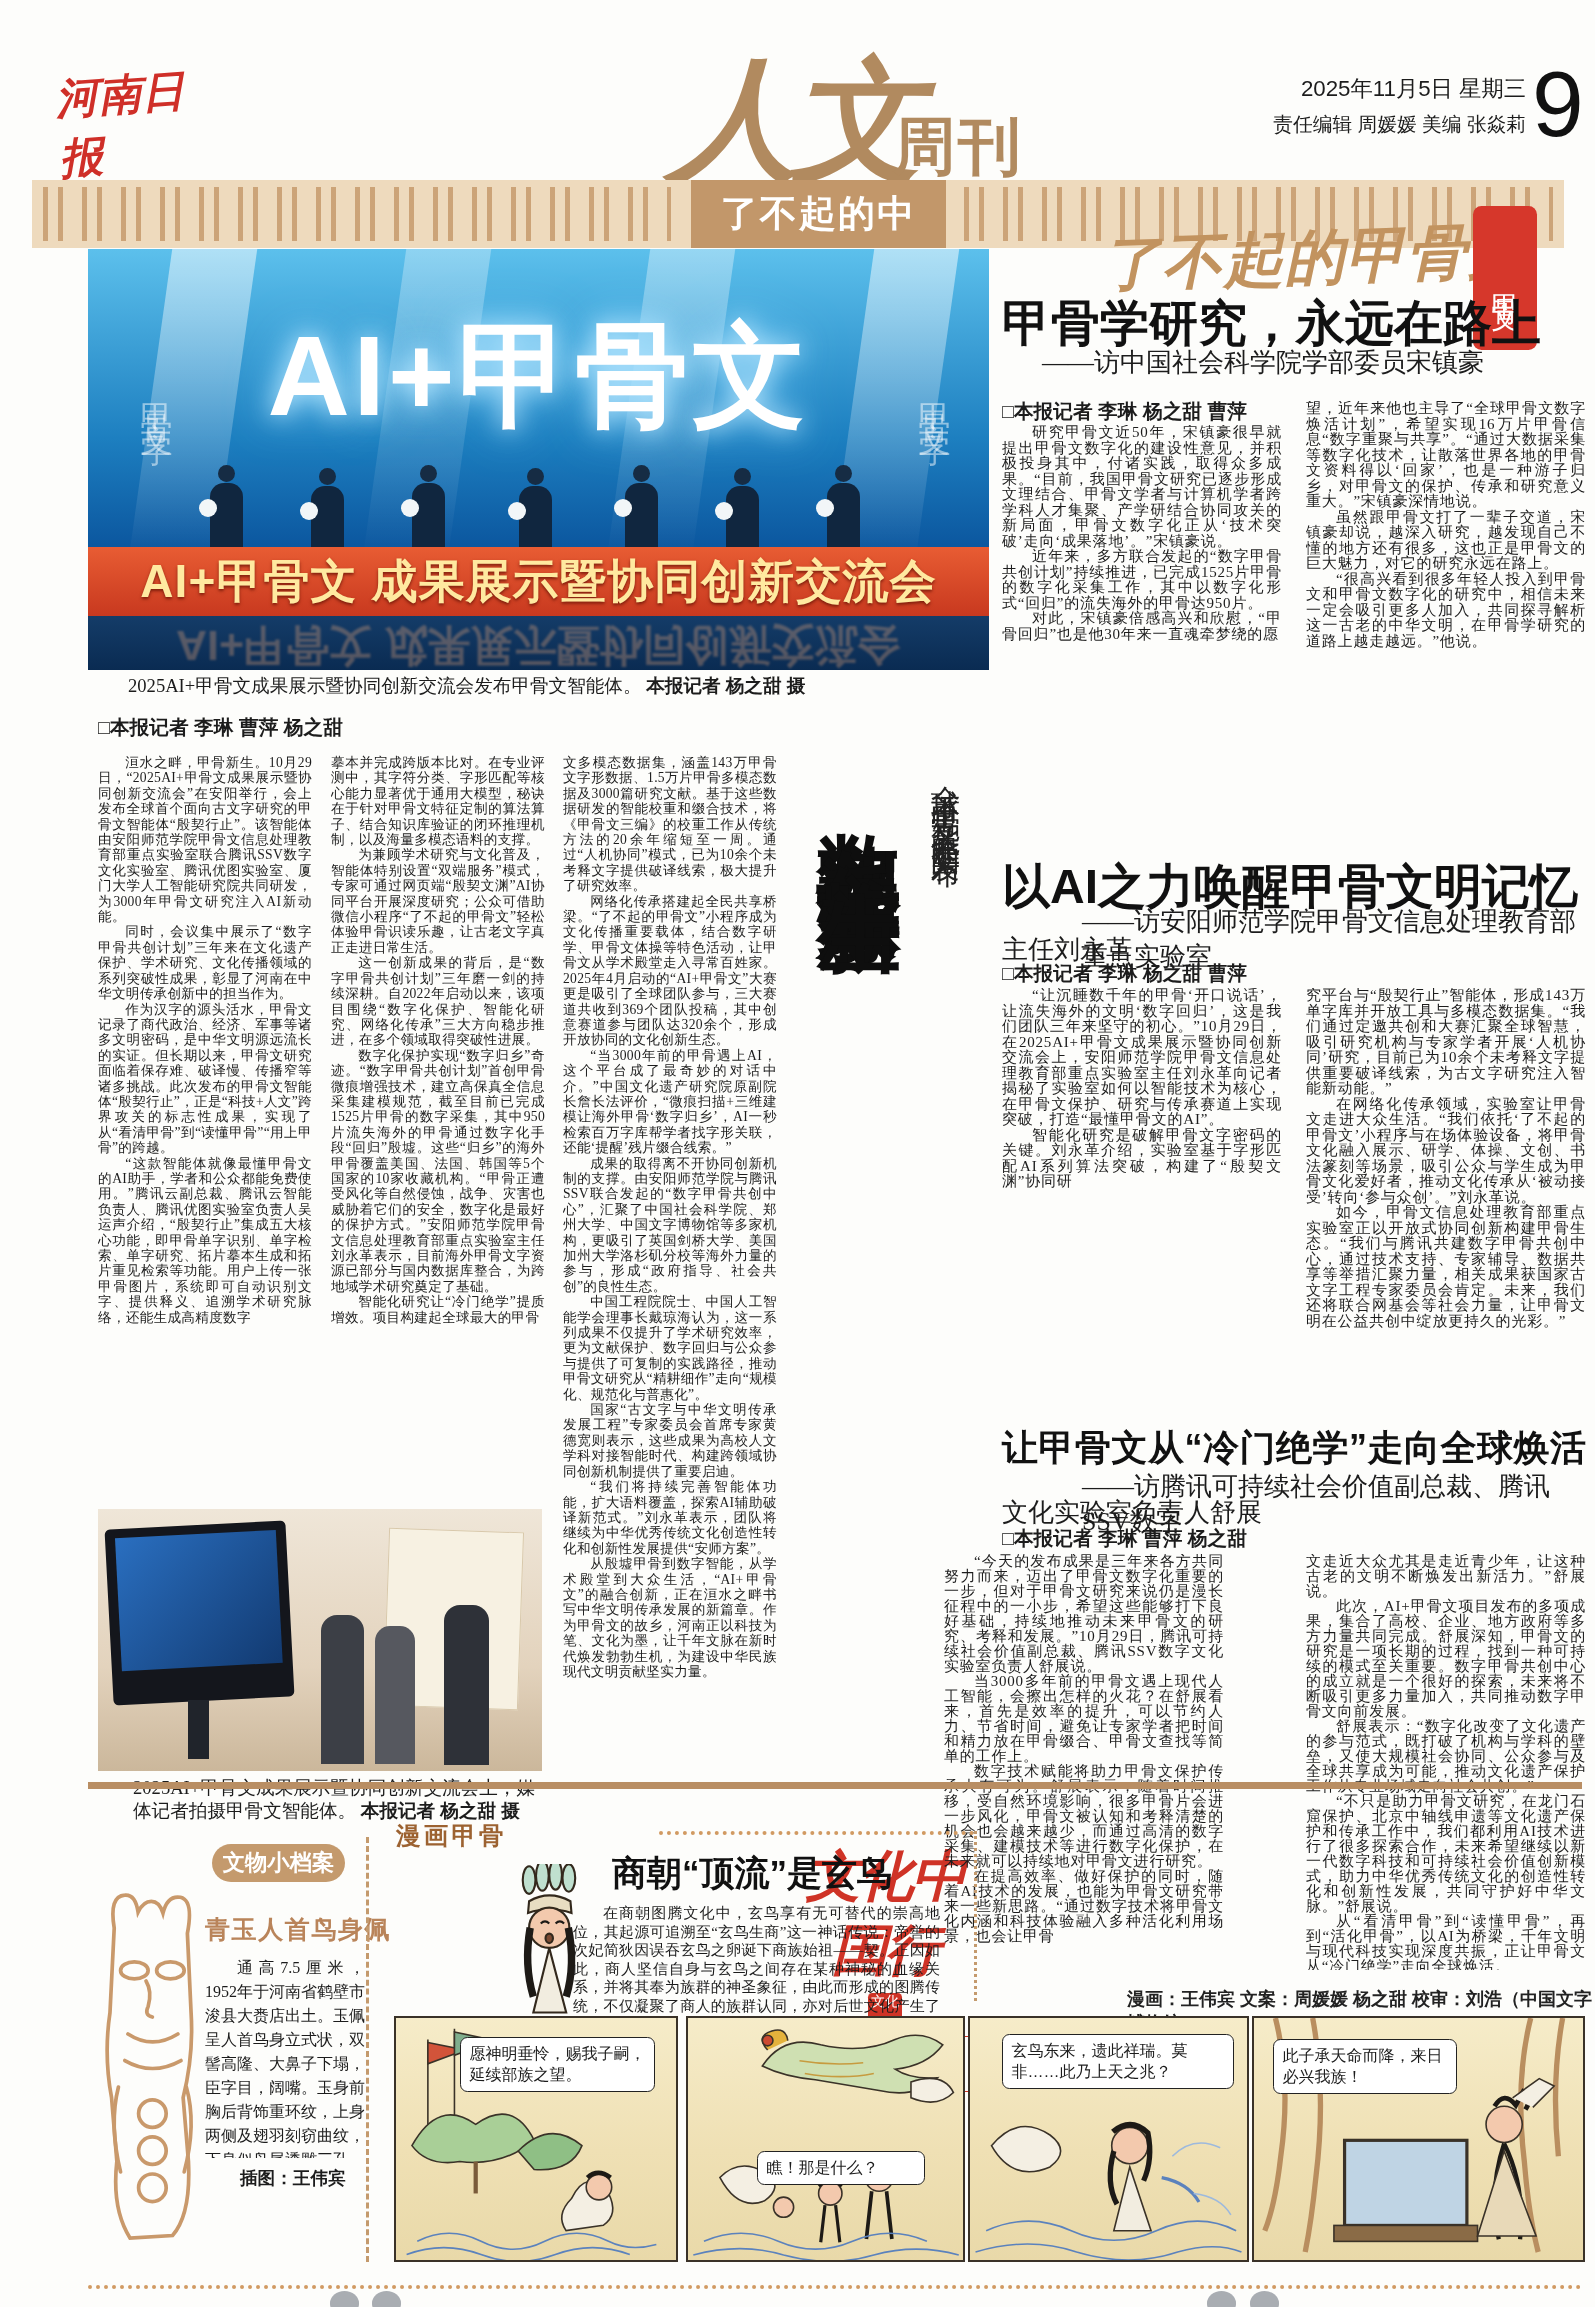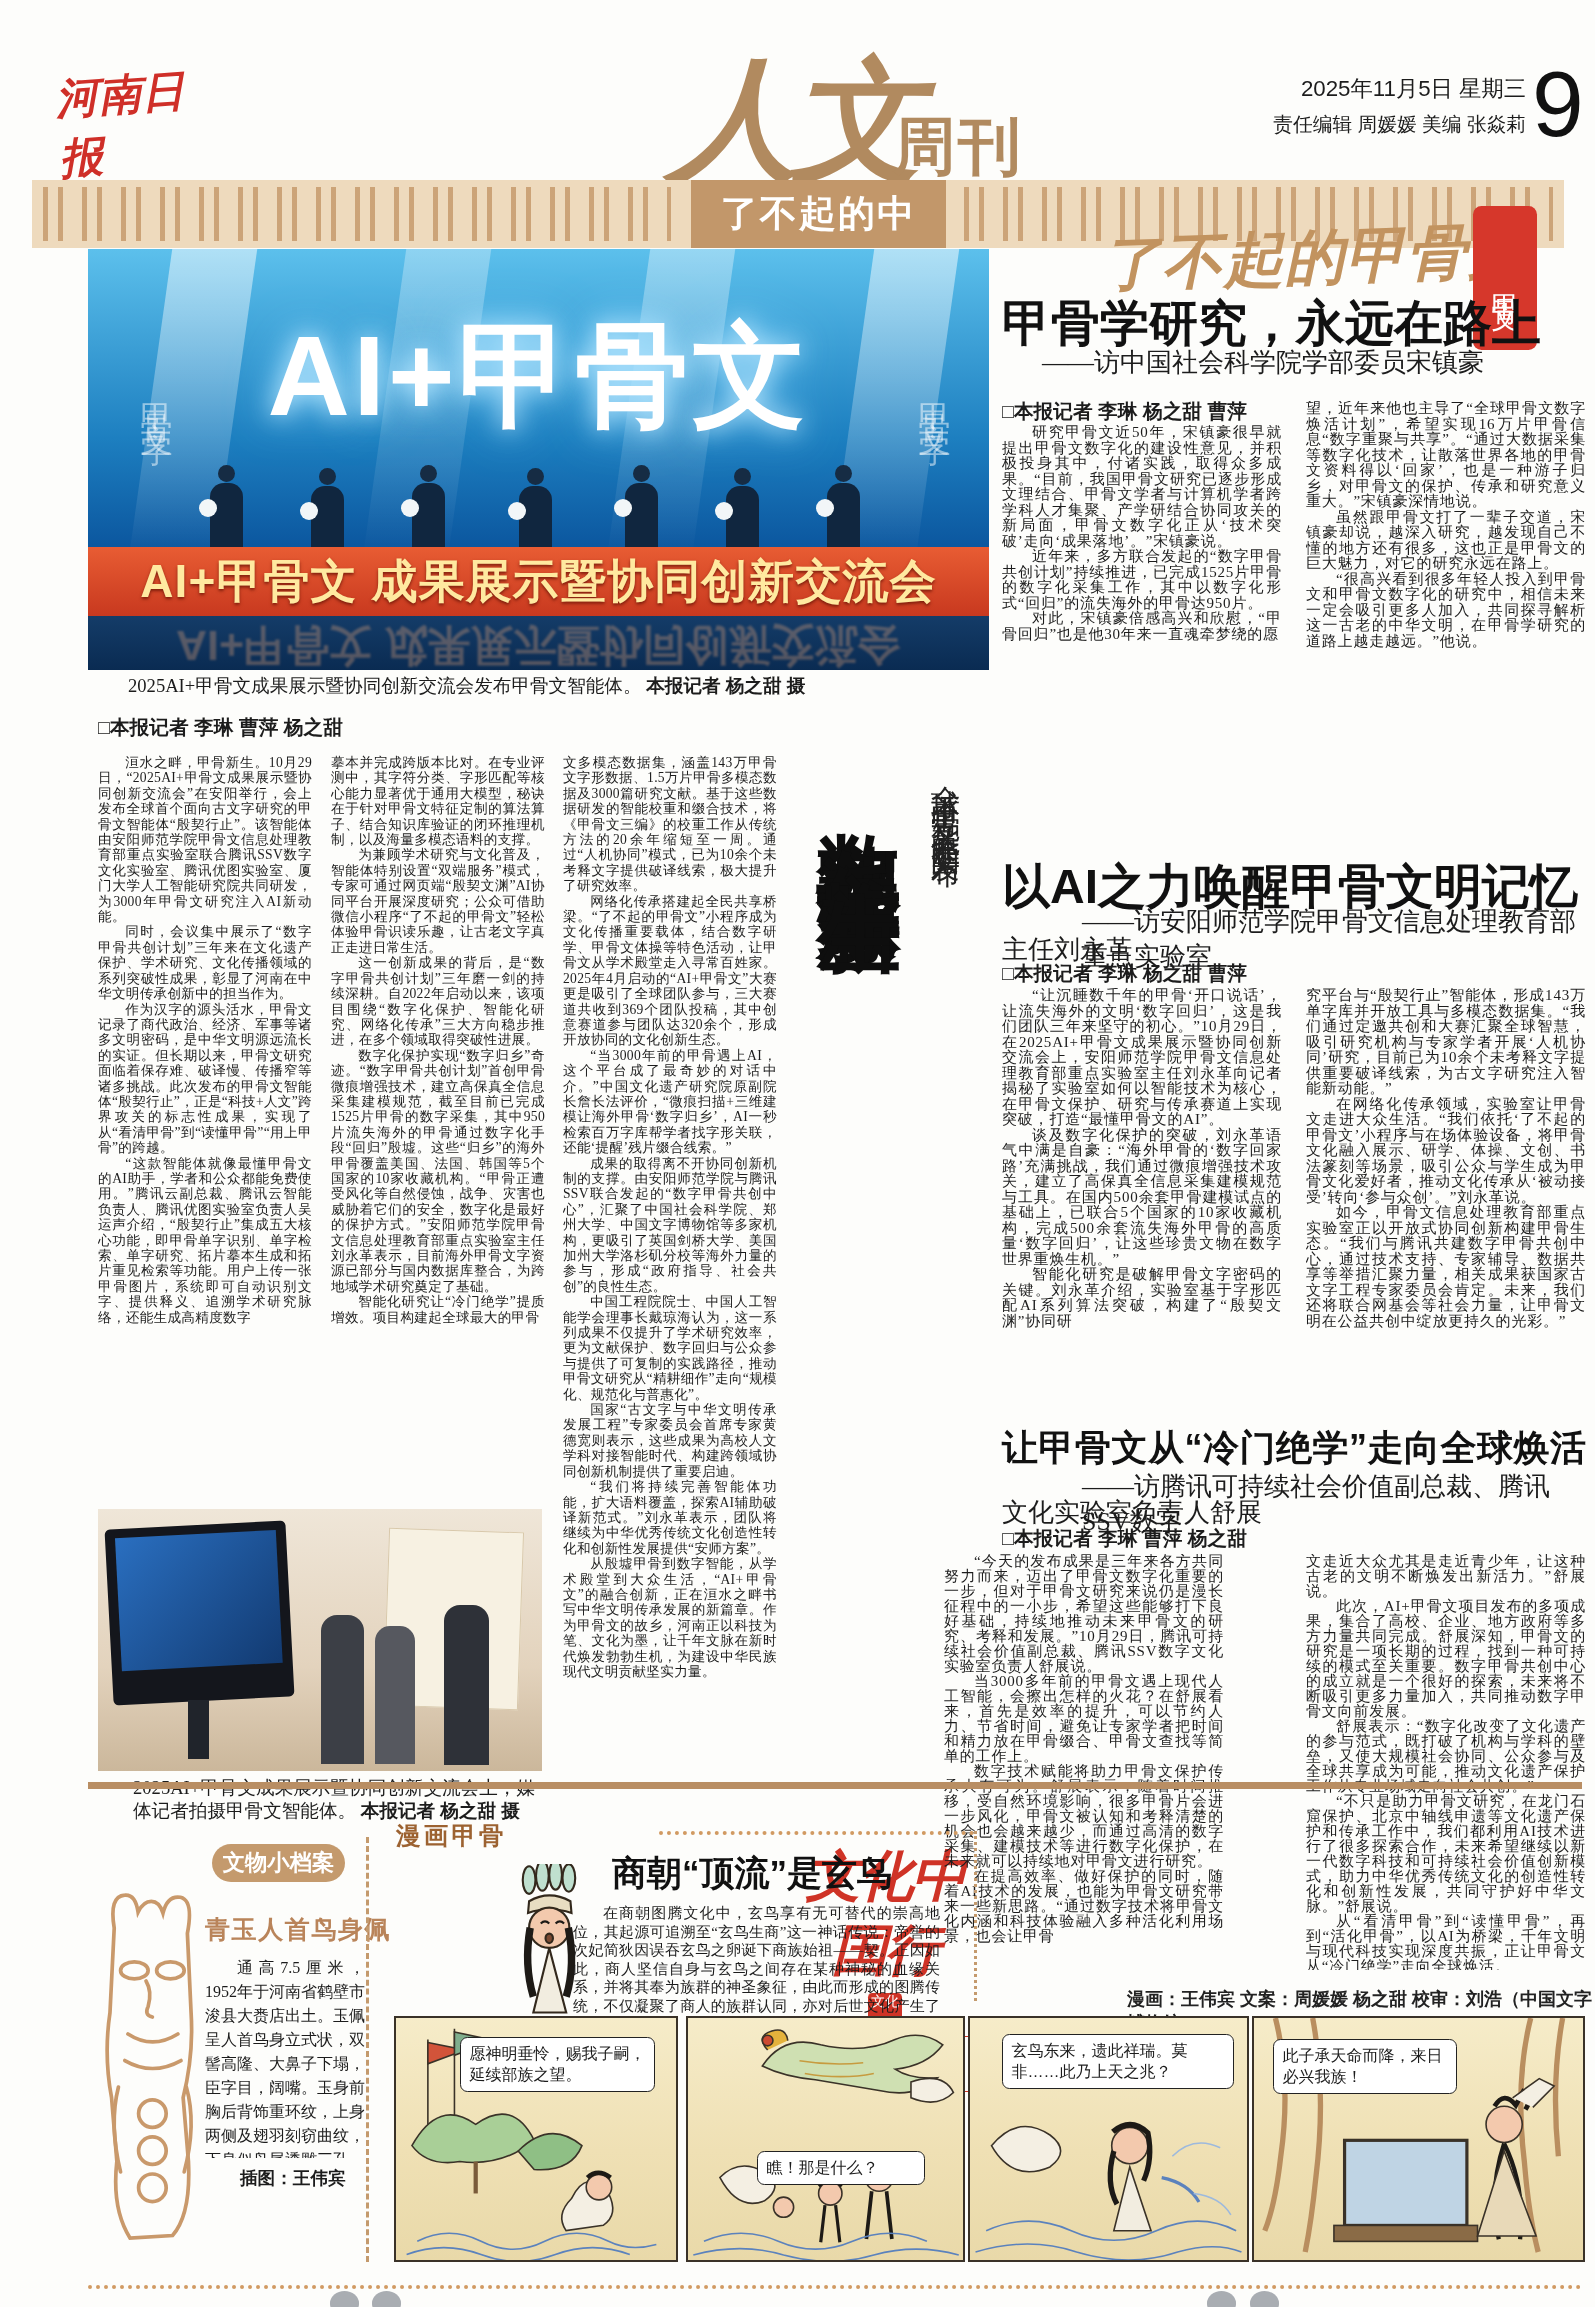--- a/index.html
+++ b/index.html
@@ -223,21 +223,20 @@
       <p>虽然跟甲骨文打了一辈子交道，宋镇豪却说，越深入研究，越发现自己不懂的地方还有很多，这也正是甲骨文的巨大魅力，对它的研究永远在路上。</p>
       <p>“很高兴看到很多年轻人投入到甲骨文和甲骨文数字化的研究中，相信未来一定会吸引更多人加入，共同探寻解析这一古老的中华文明，在甲骨学研究的道路上越走越远。”他说。</p>
     </div>
 
   <div class="abs r-head" style="left:1002px;top:855px;font-size:48px;">以AI之力唤醒甲骨文明记忆</div>
   <div class="abs r-sub" style="left:1082px;top:904px;">——访安阳师范学院甲骨文信息处理教育部重点实验室</div>
   <div class="abs r-sub" style="left:1002px;top:932px;">主任刘永革</div>
   <div class="abs byline" style="left:1002px;top:960px;">□本报记者 李琳 杨之甜 曹萍</div>
   <div class="abs bodycol r-col" style="left:1002px;top:988px;height:479px;">
       <p>“让沉睡数千年的甲骨‘开口说话’，让流失海外的文明‘数字回归’，这是我们团队三年来坚守的初心。”10月29日，在2025AI+甲骨文成果展示暨协同创新交流会上，安阳师范学院甲骨文信息处理教育部重点实验室主任刘永革向记者揭秘了实验室如何以智能技术为核心，在甲骨文保护、研究与传承赛道上实现突破，打造“最懂甲骨文的AI”。</p>
-      <p>谈及数字化保护的突破，刘永革语气中满是自豪：“海外甲骨的‘数字回家路’充满挑战，我们通过微痕增强技术攻关，建立了高保真全信息采集建模规范与工具。在国内500余套甲骨建模试点的基础上，已联合5个国家的10家收藏机构，完成500余套流失海外甲骨的高质量‘数字回归’，让这些珍贵文物在数字世界重焕生机。”</p>
       <p>智能化研究是破解甲骨文字密码的关键。刘永革介绍，实验室基于字形匹配AI系列算法突破，构建了“殷契文渊”协同研</p>
     </div>
   <div class="abs bodycol r-col cont-first" style="left:1306px;top:988px;height:479px;">
       <p>究平台与“殷契行止”智能体，形成143万单字库并开放工具与多模态数据集。“我们通过定邀共创和大赛汇聚全球智慧，吸引研究机构与专家学者开展‘人机协同’研究，目前已为10余个未考释文字提供重要破译线索，为古文字研究注入智能新动能。”</p>
       <p>在网络化传承领域，实验室让甲骨文走进大众生活。“我们依托‘了不起的甲骨文’小程序与在场体验设备，将甲骨文化融入展示、研学、体操、文创、书法篆刻等场景，吸引公众与学生成为甲骨文化爱好者，推动文化传承从‘被动接受’转向‘参与众创’。”刘永革说。</p>
       <p>如今，甲骨文信息处理教育部重点实验室正以开放式协同创新构建甲骨生态。“我们与腾讯共建数字甲骨共创中心，通过技术支持、专家辅导、数据共享等举措汇聚力量，相关成果获国家古文字工程专家委员会肯定。未来，我们还将联合网基会等社会力量，让甲骨文明在公益共创中绽放更持久的光彩。”</p>
     </div>
 
   <div class="abs r-head" style="left:1002px;top:1424px;font-size:36px;letter-spacing:0.5px;">让甲骨文从“冷门绝学”走向全球焕活</div>
   <div class="abs r-sub" style="left:1082px;top:1469px;">——访腾讯可持续社会价值副总裁、腾讯SSV数字</div>

